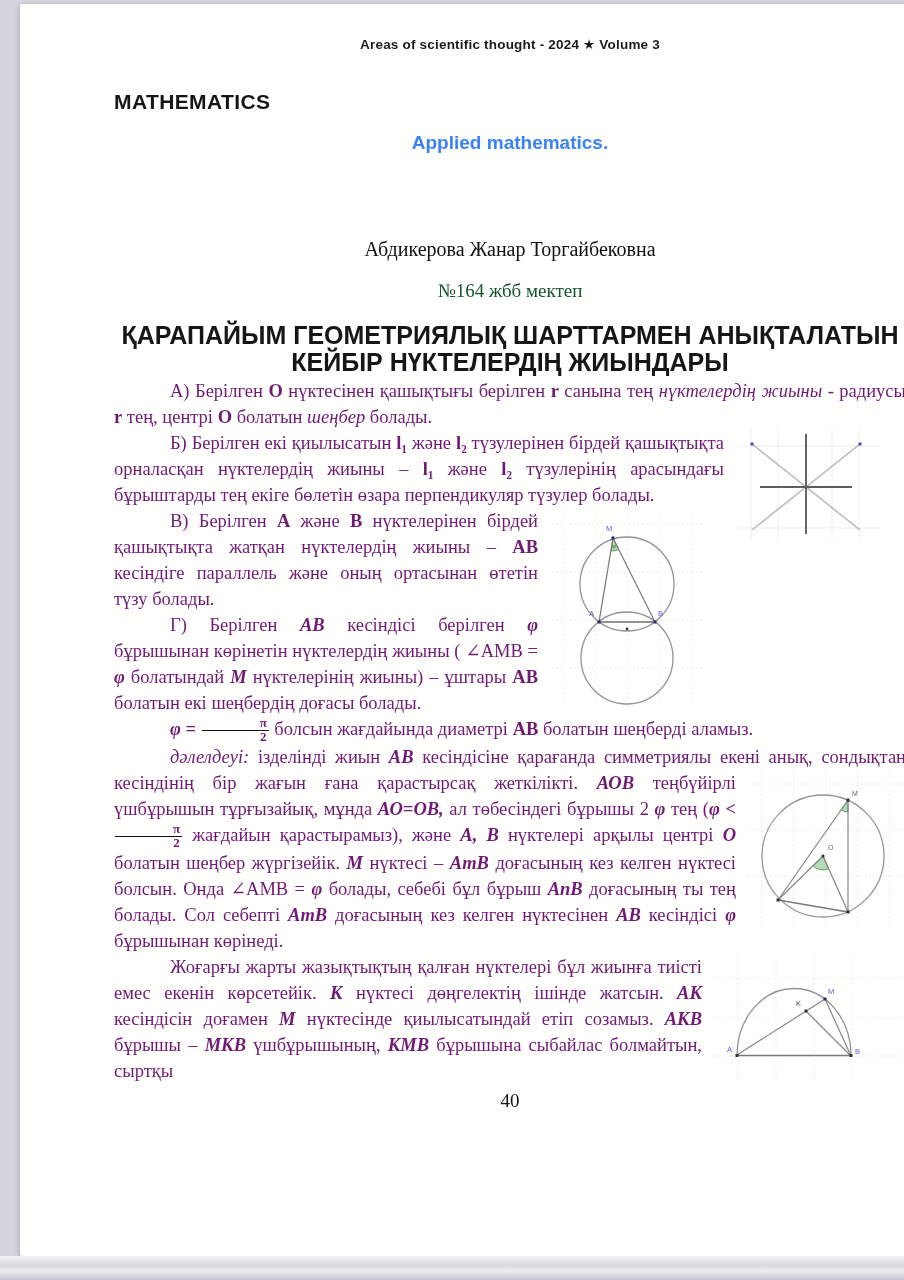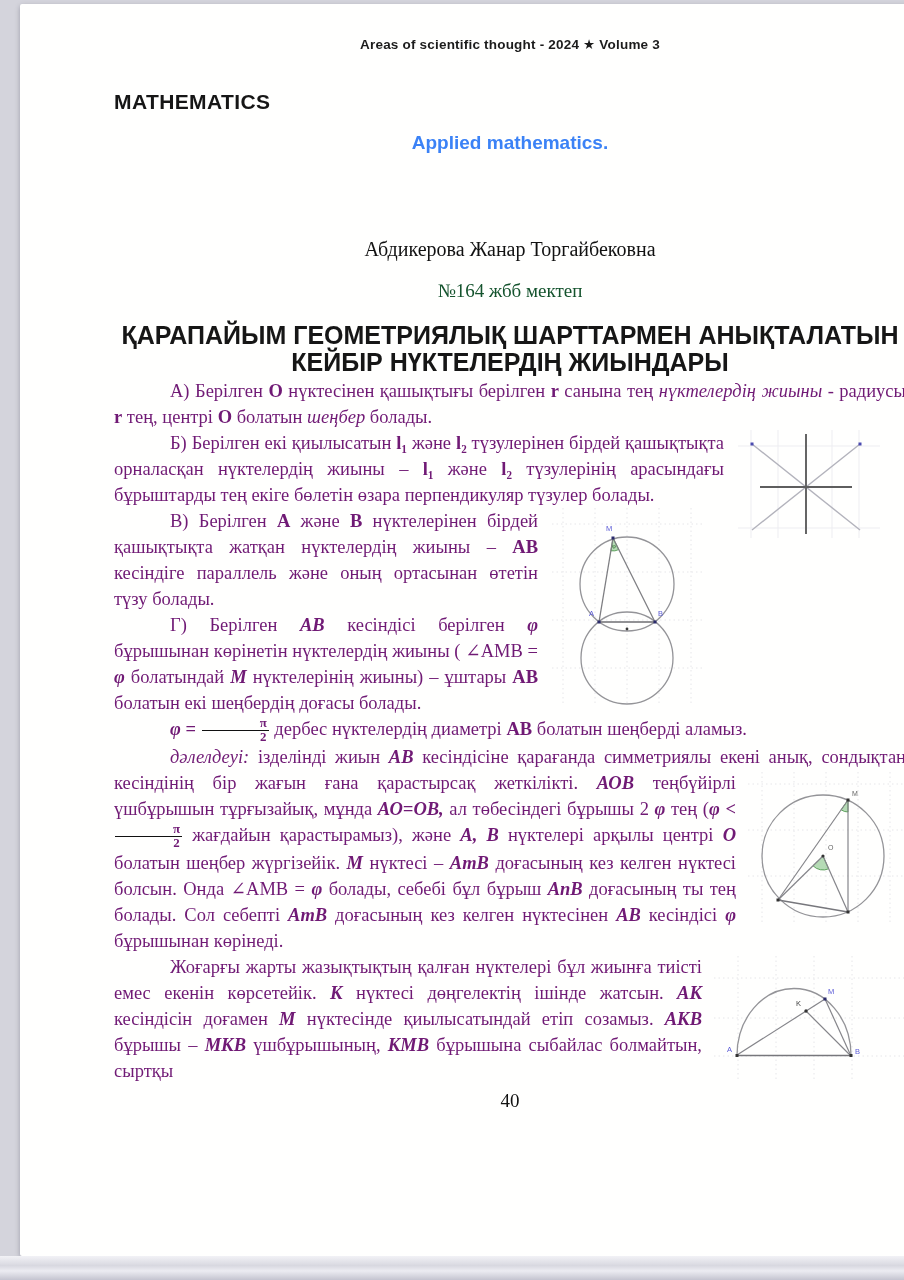--- a/index.html
+++ b/index.html
@@ -137,21 +137,21 @@
             <text x="37" y="108" font-size="7.5" fill="#5b5bd6">A</text>
             <text x="106" y="108" font-size="7.5" fill="#5b5bd6">B</text>
             <text x="60" y="40" font-size="6" fill="#2a6a2a">φ</text>
           </svg>
         </span>
         <span><span>В)   Берілген </span><span class="bold">А</span><span> және </span><span class="bold">В</span><span>  нүктелерінен бірдей қашықтықта жатқан нүктелердің жиыны – </span><span class="bold">АВ</span><span> кесіндіге параллель және оның ортасынан өтетін түзу болады.</span></span>
       </p>
 
       <p class="para"><span>Г) Берілген </span><span class="ital bold">АВ</span><span> кесіндісі  берілген </span><span class="ital bold">φ</span><span> бұрышынан көрінетін нүктелердің жиыны ( ∠АМВ = </span><span class="ital bold">φ</span><span> болатындай </span><span class="ital bold">М</span><span> нүктелерінің жиыны) – ұштары </span><span class="bold">АВ</span><span> болатын екі шеңбердің доғасы болады.</span></p>
 
-      <p class="para"><span class="ital bold">φ</span><span class="bold"> = </span><span class="frac bold"><span class="fnum">π</span><span class="fden">2</span></span><span> дербес      нүктелердің диаметрі </span><span class="bold">АВ</span><span> болатын шеңберді аламыз.</span></p>
+      <p class="para"><span class="ital bold">φ</span><span class="bold"> = </span><span class="frac bold"><span class="fnum">π</span><span class="fden">2</span></span><span> болсын      жағдайында диаметрі </span><span class="bold">АВ</span><span> болатын шеңберді аламыз.</span></p>
 
       <p class="para">
         <span><span class="ital">дәлелдеуі:</span><span> ізделінді жиын </span><span class="ital bold">АВ</span><span> кесіндісіне қарағанда симметриялы екені анық, сондықтан кесіндінің бір жағын ғана қарастырсақ </span></span><span class="figwrap fig3">
           <svg viewBox="0 0 158 150">
             <g stroke="#e6e6e9" stroke-width="1" stroke-dasharray="1.5 3">
               <line x1="14" y1="0" x2="14" y2="150"></line>
                 <line x1="46" y1="0" x2="46" y2="150"></line>
               <line x1="78" y1="0" x2="78" y2="150"></line>
                 <line x1="110" y1="0" x2="110" y2="150"></line>
               <line x1="142" y1="0" x2="142" y2="150"></line>

